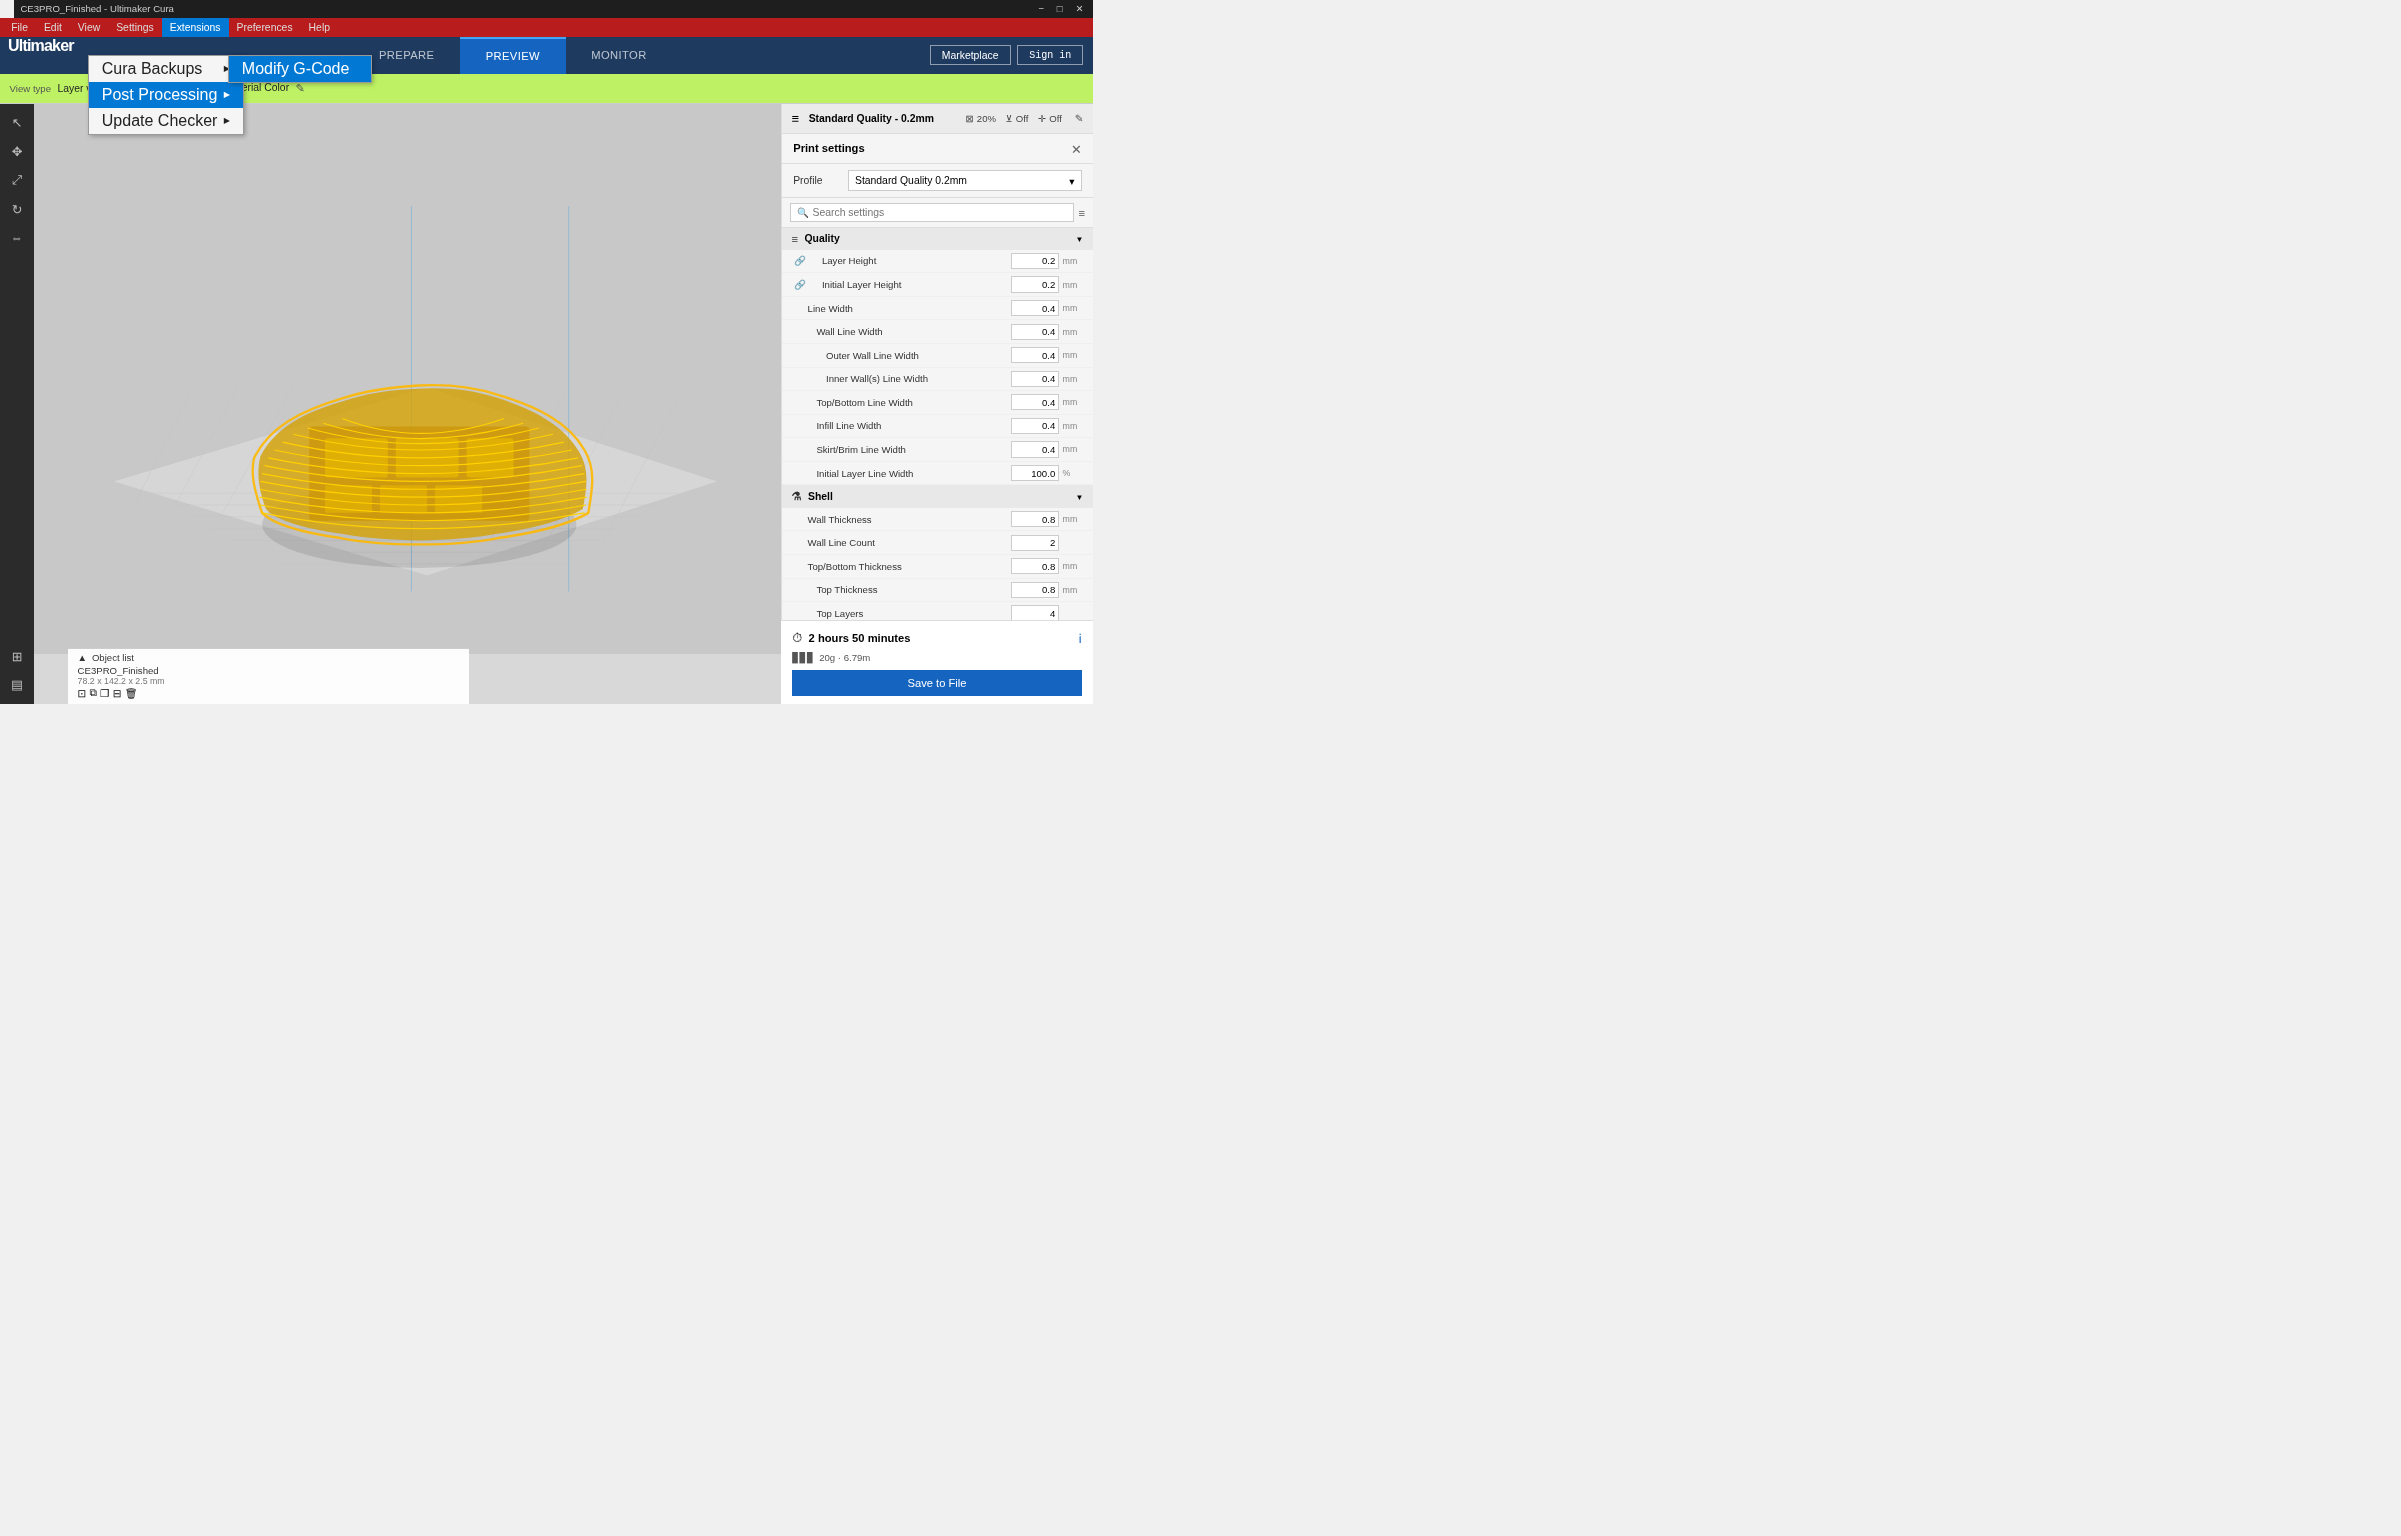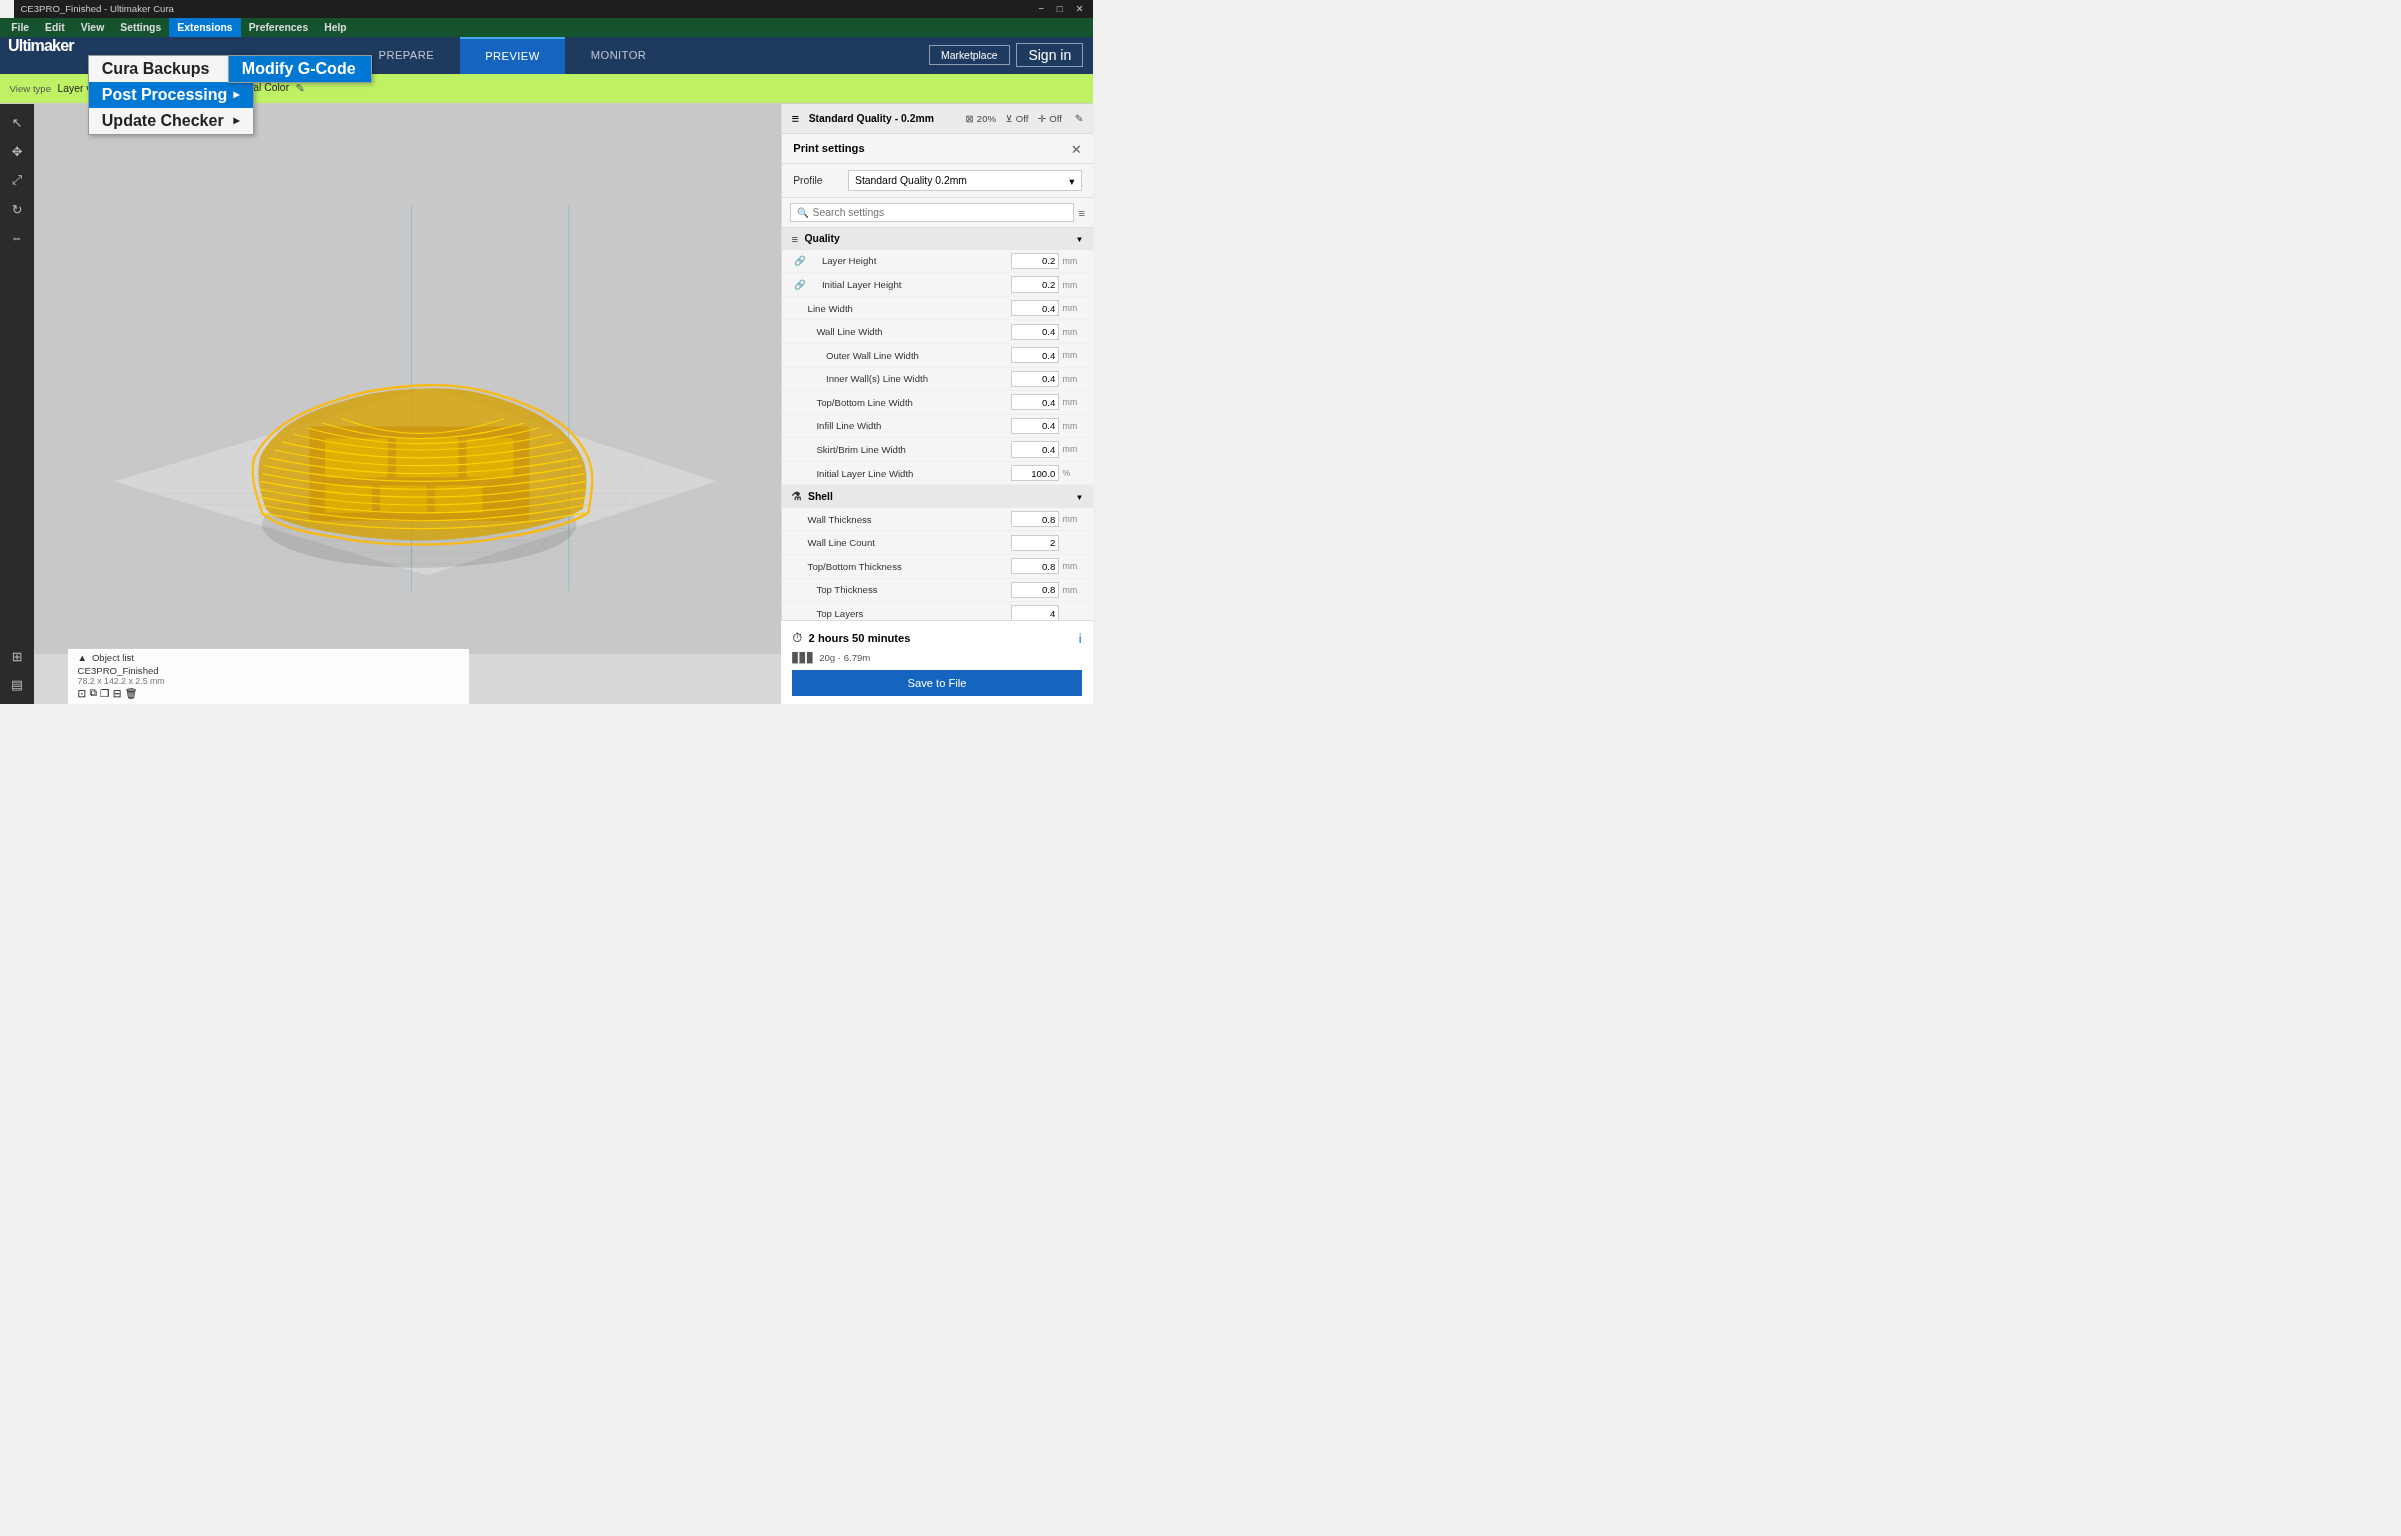--- a/index.html
+++ b/index.html
@@ -15,30 +15,29 @@
       padding: 0 6.4px;
       font-size: 9.6px;
       justify-content: space-between;
       margin-left: 14px;
     }
     #titlebar-controls { display: flex; gap: 6.4px; }
     #titlebar-controls span { cursor: pointer; padding: 0 3.2px; }
 
     
     #menubar {
-      background: #14532d;
+      background: #b91c1c;
       color: #ddd;
       height: 19px;
       display: flex;
       align-items: center;
       padding: 0 3.2px;
       font-size: 10.4px;
       position: relative;
       z-index: 100;
-      font-weight: bold;
     }
     .menu-item {
       padding: 1.6px 8px;
       cursor: pointer;
       height: 19px;
       display: flex;
       align-items: center;
     }
     .menu-item.active { background: #0078d4; color: white; }
 
@@ -118,22 +117,23 @@
       padding: 3.2px 11.2px;
       cursor: pointer;
       font-size: 10.4px;
       background: transparent;
     }
     #signin-btn {
       border: 0.8px solid rgba(255,255,255,0.5);
       color: white;
       padding: 3.2px 11.2px;
       cursor: pointer;
-      font-size: 14px;
+      font-size: 10px;
       background: transparent;
+      font-family: Liberation Mono, monospace;
     }
 
     
     #viewbar {
       background: #bef264;
       height: 30px;
       display: flex;
       align-items: center;
       padding: 0 9.6px;
       border-bottom: 0.8px solid #ccc;

